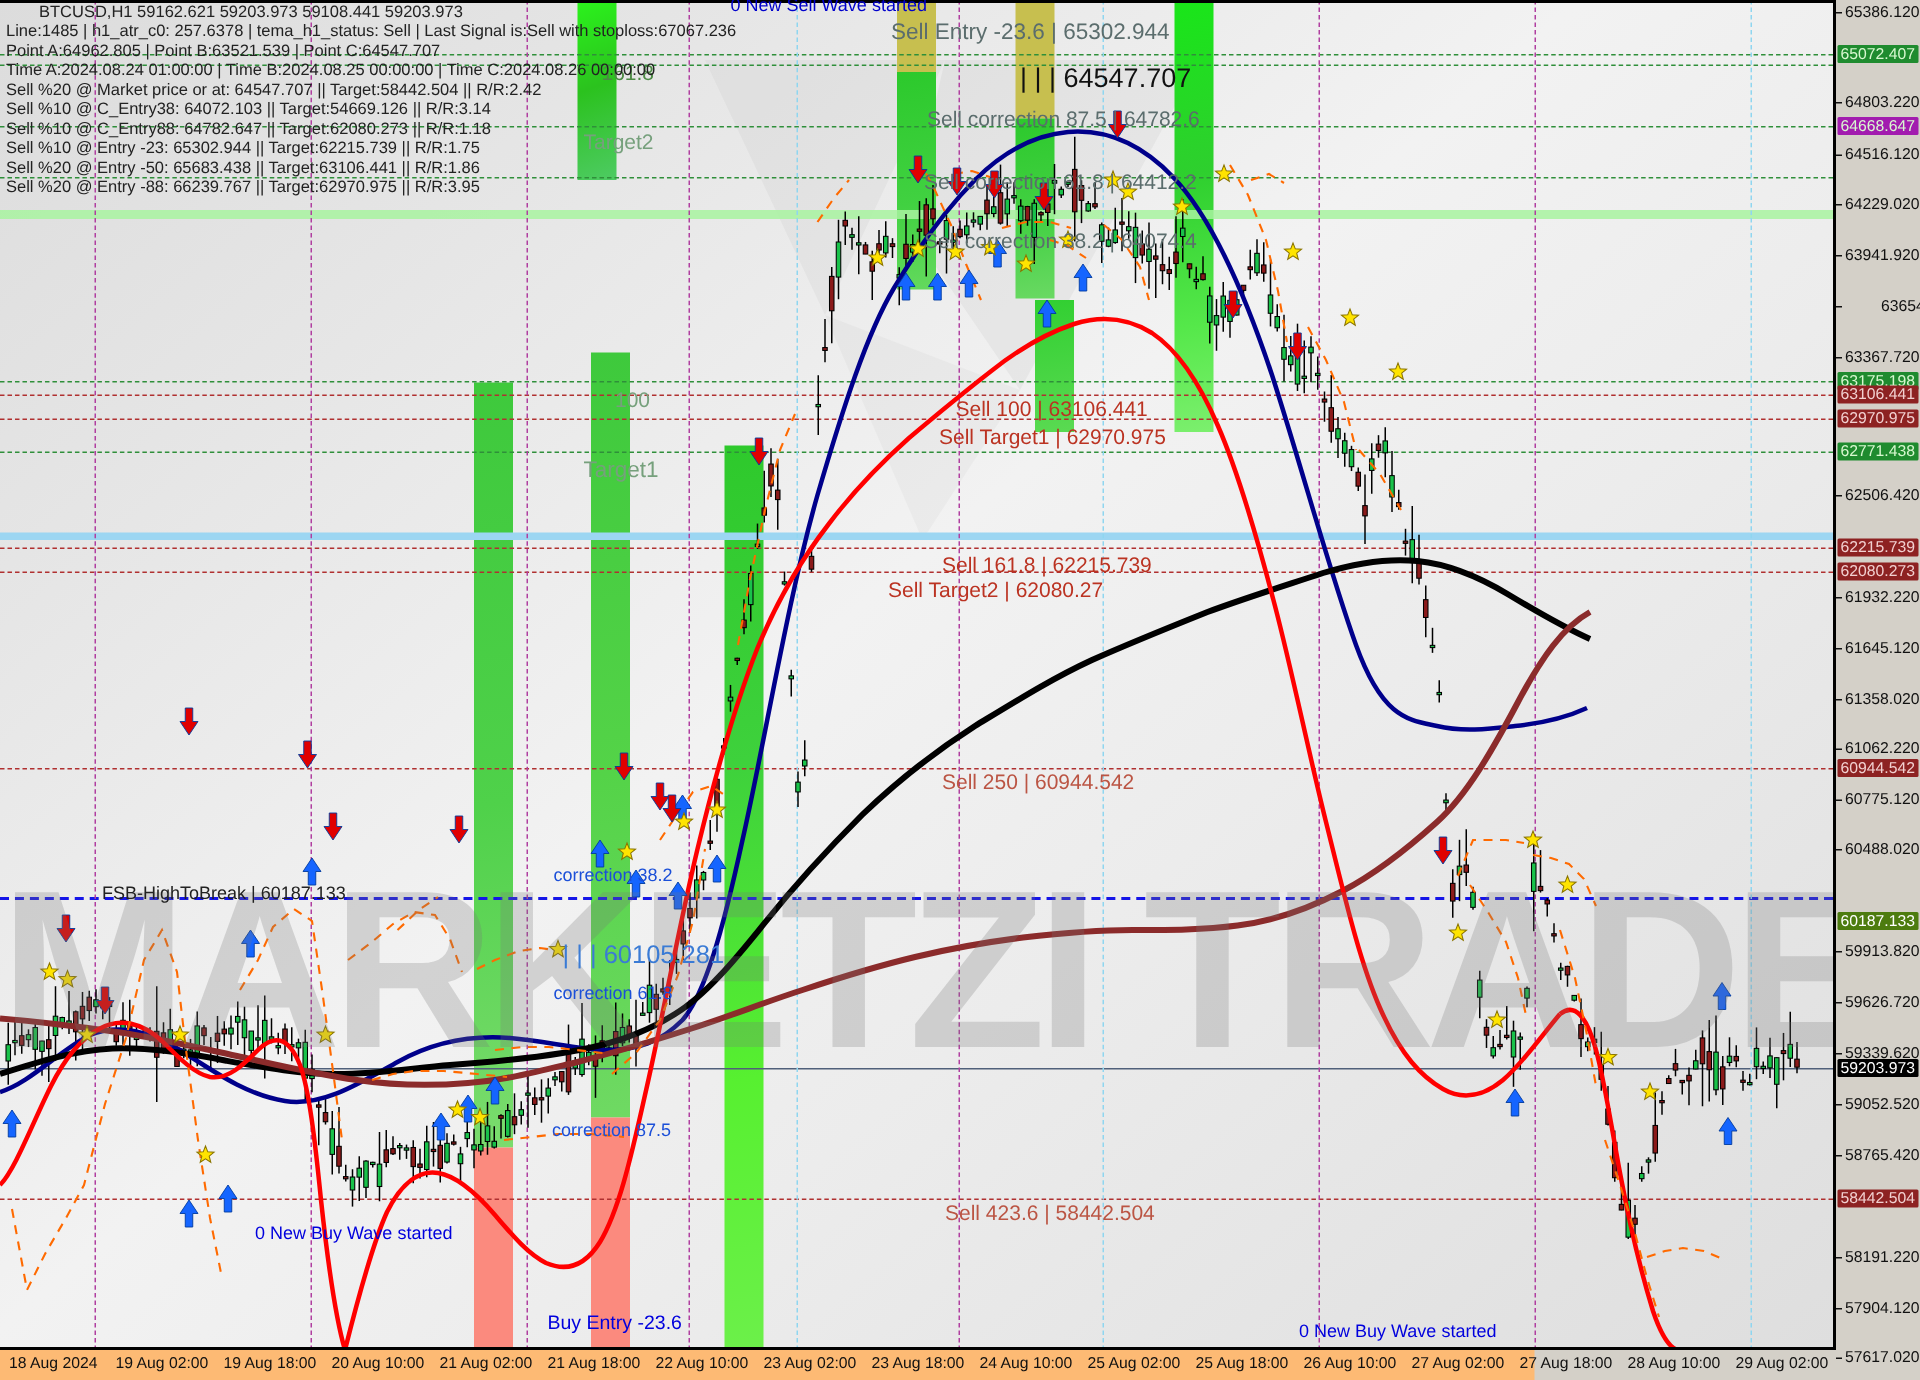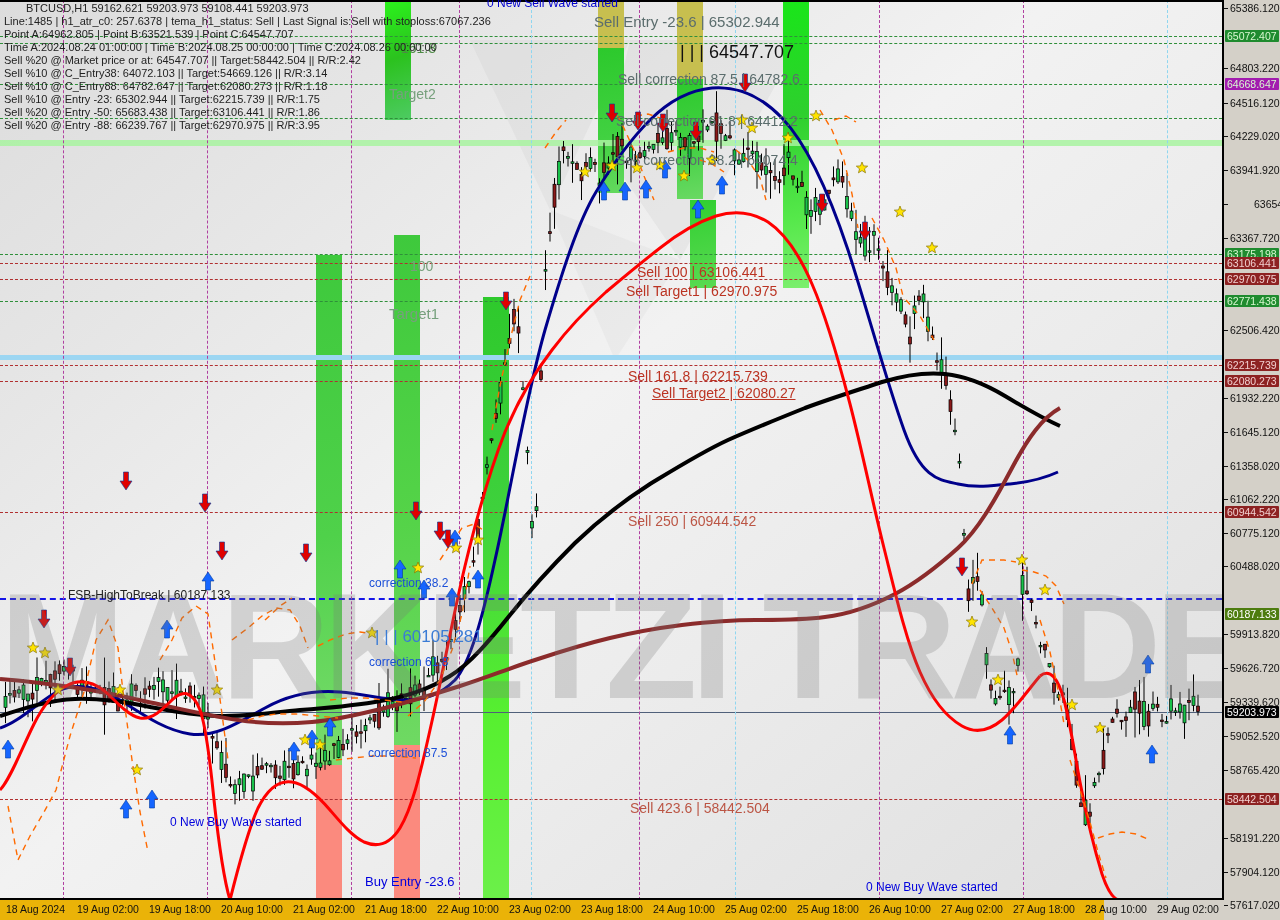--- a/index.html
+++ b/index.html
@@ -38,21 +38,21 @@
   .lbl{position:absolute;white-space:nowrap;font-family:"Liberation Sans",sans-serif;z-index:30;}
 
   
   #yaxis{position:absolute;left:1222px;top:0;width:58px;height:900px;background:#d4d0c8;border-left:2px solid #000;}
   .ytick{position:absolute;left:0;font-size:10.5px;color:#111;white-space:nowrap;}
   .ytickmark{position:absolute;left:0;width:4px;height:1px;background:#111;}
   .ybadge{position:absolute;left:1px;height:12px;line-height:12px;font-size:10.5px;
           padding:0 2px;white-space:nowrap;color:#fff;border-radius:1px;}
 
   
-  #xaxis{position:absolute;left:0;top:900px;width:1104px;height:20px;background:#eab308;}
+  #xaxis{position:absolute;left:0;top:900px;width:1023px;height:20px;background:#fdba74;}
   .xtick{position:absolute;top:3px;font-size:10.5px;color:#111;white-space:nowrap;}
 
   
   svg.ov{position:absolute;left:0;top:0;width:1222px;height:900px;pointer-events:none;}
 </style>
 </head>
 <body>
 
 <div id="app">
 
@@ -785,21 +785,21 @@
     <div class="lbl" style="left:618px;top:71px;font-size:14px;color:#5b6d6d;">Sell correction 87.5 | 64782.6</div>
     <div class="lbl" style="left:616px;top:113px;font-size:14px;color:#5b6d6d;">Sell correction 61.8 | 64412.2</div>
     <div class="lbl" style="left:616px;top:152px;font-size:14px;color:#5b6d6d;">Sell correction 38.2 | 64074.4</div>
     <div class="lbl" style="left:401px;top:40px;font-size:14px;color:#4d8a45;">161.8</div>
     <div class="lbl" style="left:389px;top:86px;font-size:14px;color:#76a07c;">Target2</div>
     <div class="lbl" style="left:410px;top:258px;font-size:14px;color:#76a07c;">100</div>
     <div class="lbl" style="left:389px;top:305px;font-size:15px;color:#76a07c;">Target1</div>
     <div class="lbl" style="left:637px;top:264px;font-size:14px;color:#bb3322;">Sell 100 | 63106.441</div>
     <div class="lbl" style="left:626px;top:283px;font-size:14px;color:#bb3322;">Sell Target1 | 62970.975</div>
     <div class="lbl" style="left:628px;top:368px;font-size:14px;color:#bb3322;">Sell 161.8 | 62215.739</div>
-    <div class="lbl" style="left:652px;top:385px;font-size:14px;color:#bb3322;text-decoration:underline;">Sell Target2 | 62080.27</div>
+    <div class="lbl" style="left:592px;top:385px;font-size:14px;color:#bb3322;">Sell Target2 | 62080.27</div>
     <div class="lbl" style="left:628px;top:513px;font-size:14px;color:#bb5544;">Sell  250 | 60944.542</div>
     <div class="lbl" style="left:630px;top:800px;font-size:14px;color:#bb5544;">Sell  423.6 | 58442.504</div>
     <div class="lbl" style="left:68px;top:588px;font-size:12px;color:#222;">FSB-HighToBreak | 60187.133</div>
     <div class="lbl" style="left:375px;top:627px;font-size:17px;color:#3a7bd5;">| | | 60105.281</div>
     <div class="lbl" style="left:369px;top:655px;font-size:12px;color:#1b4fd8;">correction 61.8</div>
     <div class="lbl" style="left:369px;top:576px;font-size:12px;color:#1b4fd8;">correction 38.2</div>
     <div class="lbl" style="left:368px;top:746px;font-size:12px;color:#1b4fd8;">correction 87.5</div>
     <div class="lbl" style="left:365px;top:874px;font-size:13px;color:#0000dd;">Buy Entry -23.6</div>
     <div class="lbl" style="left:170px;top:815px;font-size:12px;color:#0000dd;">0 New Buy Wave started</div>
     <div class="lbl" style="left:866px;top:880px;font-size:12px;color:#0000dd;">0 New Buy Wave started</div>

